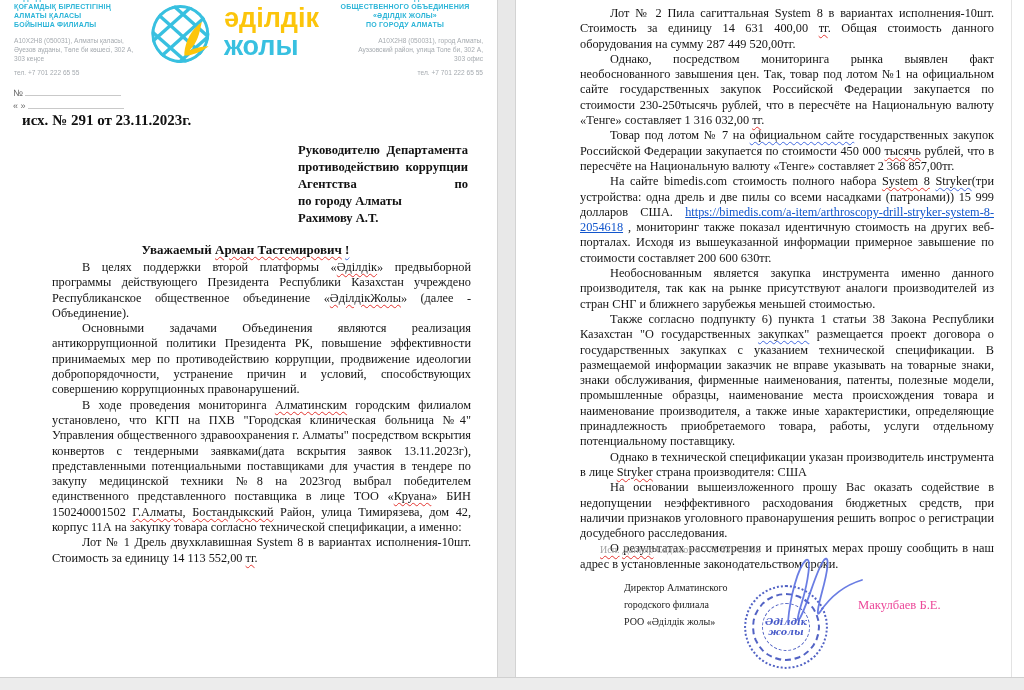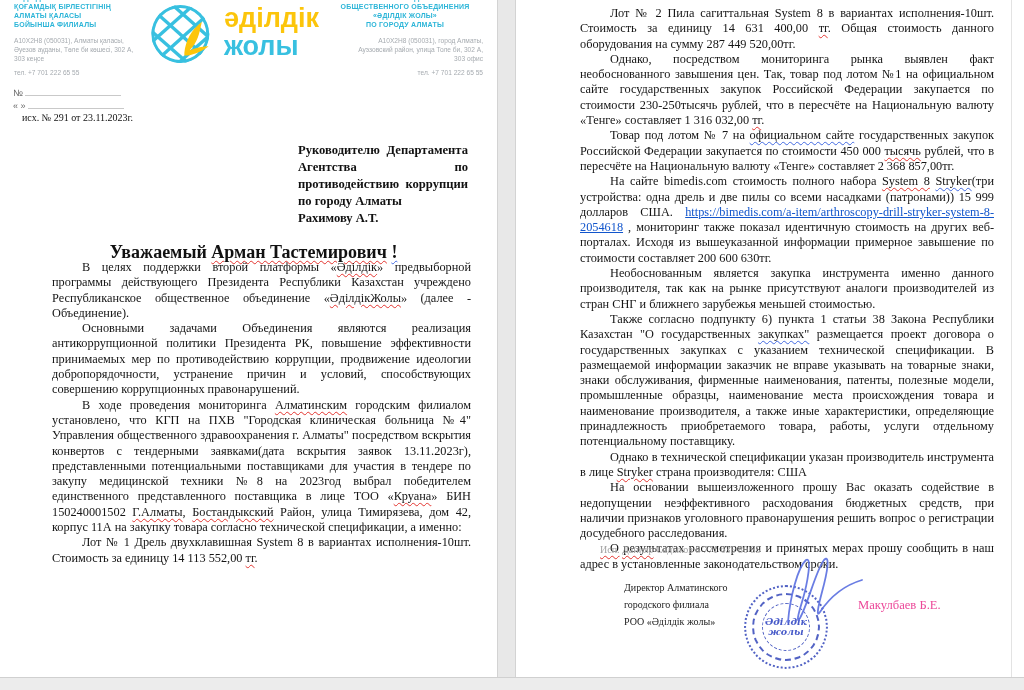--- a/index.html
+++ b/index.html
@@ -29,29 +29,29 @@
 
   #logo-icon{position:absolute;left:149px;top:3px;}
   #logo-text{position:absolute;left:224px;top:4px;font-family:"Liberation Sans",sans-serif;
              font-weight:bold;font-size:27px;line-height:28px;}
   .logo-y{color:#fcc50b;} .logo-c{color:#38c0e0;}
 
   .formline{position:absolute;font-family:"Liberation Sans",sans-serif;font-size:9px;color:#666;}
   #no-line{left:13px;top:86px;} #date-line{left:13px;top:99px;}
   .rule{display:inline-block;width:96px;height:9px;border-bottom:1px solid #c9c9c9;margin-left:2px;}
 
-  #ref-line{position:absolute;left:22px;top:112px;font-size:10px;color:#111;}
+  #ref-line{position:absolute;left:22px;top:112px;font-size:15px;color:#111;font-weight:bold;}
 
   #addressee{position:absolute;left:298px;top:142px;width:170px;font-weight:bold;
              font-size:12.6px;line-height:17px;color:#111;}
   .addr-line{display:block;}
   .spread{text-align:justify;text-align-last:justify;}
 
-  #salutation{position:absolute;left:44px;top:242px;width:419px;text-align:center;
-              font-weight:bold;font-size:18px;color:#111;}
+  #salutation{position:absolute;left:36px;top:242px;width:419px;text-align:center;
+              font-weight:bold;font-size:13px;color:#111;}
 
   .bodytext{font-size:12.3px;line-height:15.3px;text-align:justify;color:#141414;}
   .bodytext p{margin:0;text-indent:30px;}
   #p1-body{position:absolute;left:52px;top:260px;width:419px;}
   #p2-body{position:absolute;left:64px;top:6px;width:414px;}
 
   .r{text-decoration-line:underline;text-decoration-style:wavy;text-decoration-color:#e3342f;
      text-decoration-thickness:1px;text-underline-offset:2px;}
   .b{text-decoration-line:underline;text-decoration-style:wavy;text-decoration-color:#4169e1;
      text-decoration-thickness:1px;text-underline-offset:2px;}
@@ -136,22 +136,22 @@
       <span>№</span><span class="rule"></span>
     </div>
     <div class="formline" id="date-line">
       <span>«      »</span><span class="rule"></span>
     </div>
 
     <div id="ref-line">исх. № 291 от 23.11.2023г.</div>
 
     <div id="addressee">
       <span class="addr-line spread">Руководителю Департамента</span>
+      <span class="addr-line spread">противодействию коррупции</span>
       <span class="addr-line spread">Агентства по</span>
-      <span class="addr-line spread">противодействию коррупции</span>
       <span class="addr-line">по городу Алматы</span>
       <span class="addr-line">Рахимову А.Т.</span>
     </div>
 
     <div id="salutation"><span>Уважаемый </span><span class="r">Арман Тастемирович</span><span> </span><span class="b">!</span></div>
 
     <div id="p1-body" class="bodytext">
       <p><span>В целях поддержки второй платформы «</span><span class="r">Әділдік</span><span>» предвыборной программы действующего Президента Республики Казахстан учреждено Республиканское общественное объединение «</span><span class="r">ӘділдікЖолы</span><span>» (далее - Объединение).</span></p>
       <p><span>Основными задачами Объединения являются реализация антикоррупционной политики Президента РК, повышение эффективности принимаемых мер по противодействию коррупции, продвижение идеологии добропорядочности, устранение причин и условий, способствующих совершению коррупционных правонарушений.</span></p>
       <p><span>В ходе проведения мониторинга </span><span class="r">Алматинским</span><span> городским филиалом установлено, что КГП на ПХВ "Городская клиническая больница №4" Управления общественного здравоохранения г. Алматы" посредством вскрытия конвертов с тендерными заявками(дата вскрытия заявок 13.11.2023г), представленными потенциальными поставщиками для участия в тендере по закупу медицинской техники №8 на 2023год выбрал победителем единственного представленного поставщика в лице ТОО «</span><span class="r">Круана</span><span>» БИН 150240001502 </span><span class="r">Г.Алматы</span><span>, </span><span class="r">Бостандыкский</span><span> Район, улица Тимирязева, дом 42, корпус 11А  на закупку товара согласно технической спецификации, а именно:</span></p>

